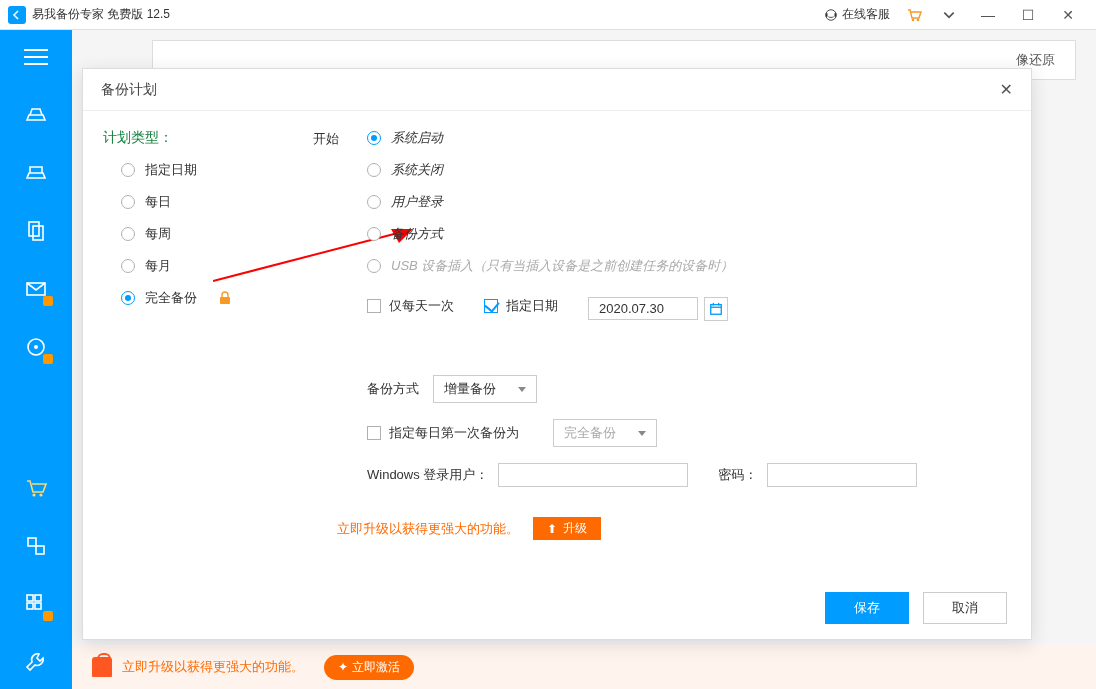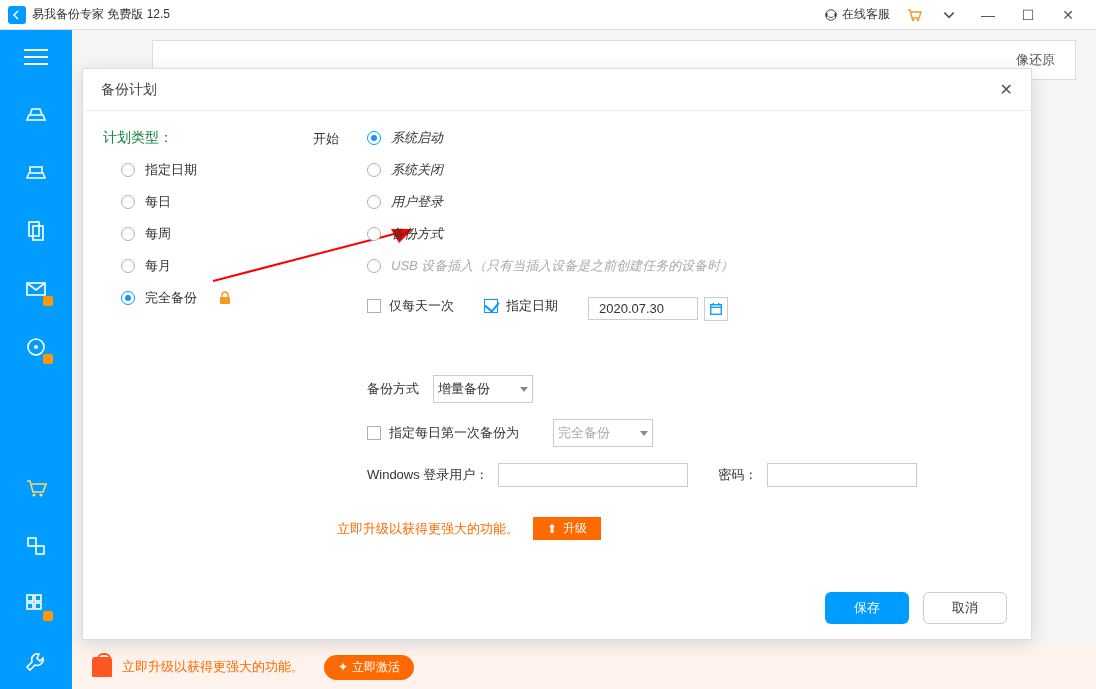--- a/index.html
+++ b/index.html
@@ -237,21 +237,21 @@
     .cal-btn svg { width:14px; height:14px; stroke:#009cff; fill:none; stroke-width:1.5;}
 
     .middle-section {
       margin-top: 54px;
       margin-left: 54px;
     }
     .form-row { display:flex; align-items:center; margin-bottom: 16px; gap: 10px;}
     .form-row .fl { min-width: 56px; }
     .dropdown {
       border: 1px solid #ccc;
-      padding: 4px 4px;
+      padding: 4px 10px;
       min-width: 100px;
       display:flex; align-items:center; justify-content:space-between;
       gap: 22px;
       background:#fff;
     }
     .dropdown.disabled { color:#aaa; }
     .dropdown .caret {
       width: 0; height: 0;
       border-left: 4px solid transparent;
       border-right: 4px solid transparent;
@@ -288,21 +288,20 @@
       justify-content: flex-end;
       padding: 0 24px;
       gap: 14px;
     }
     .btn {
       min-width: 84px;
       height: 32px;
       display:flex; align-items:center; justify-content:center;
       font-size: 13px;
       cursor: pointer;
-      border-radius: 6px;
     }
     .btn.primary { background: #009cff; color: #fff; }
     .btn.secondary { background: #fff; color: #333; border: 1px solid #ccc; }
 
   </style>
 </head>
 <body>
 
 <div class="titlebar">
   <div class="logo">

